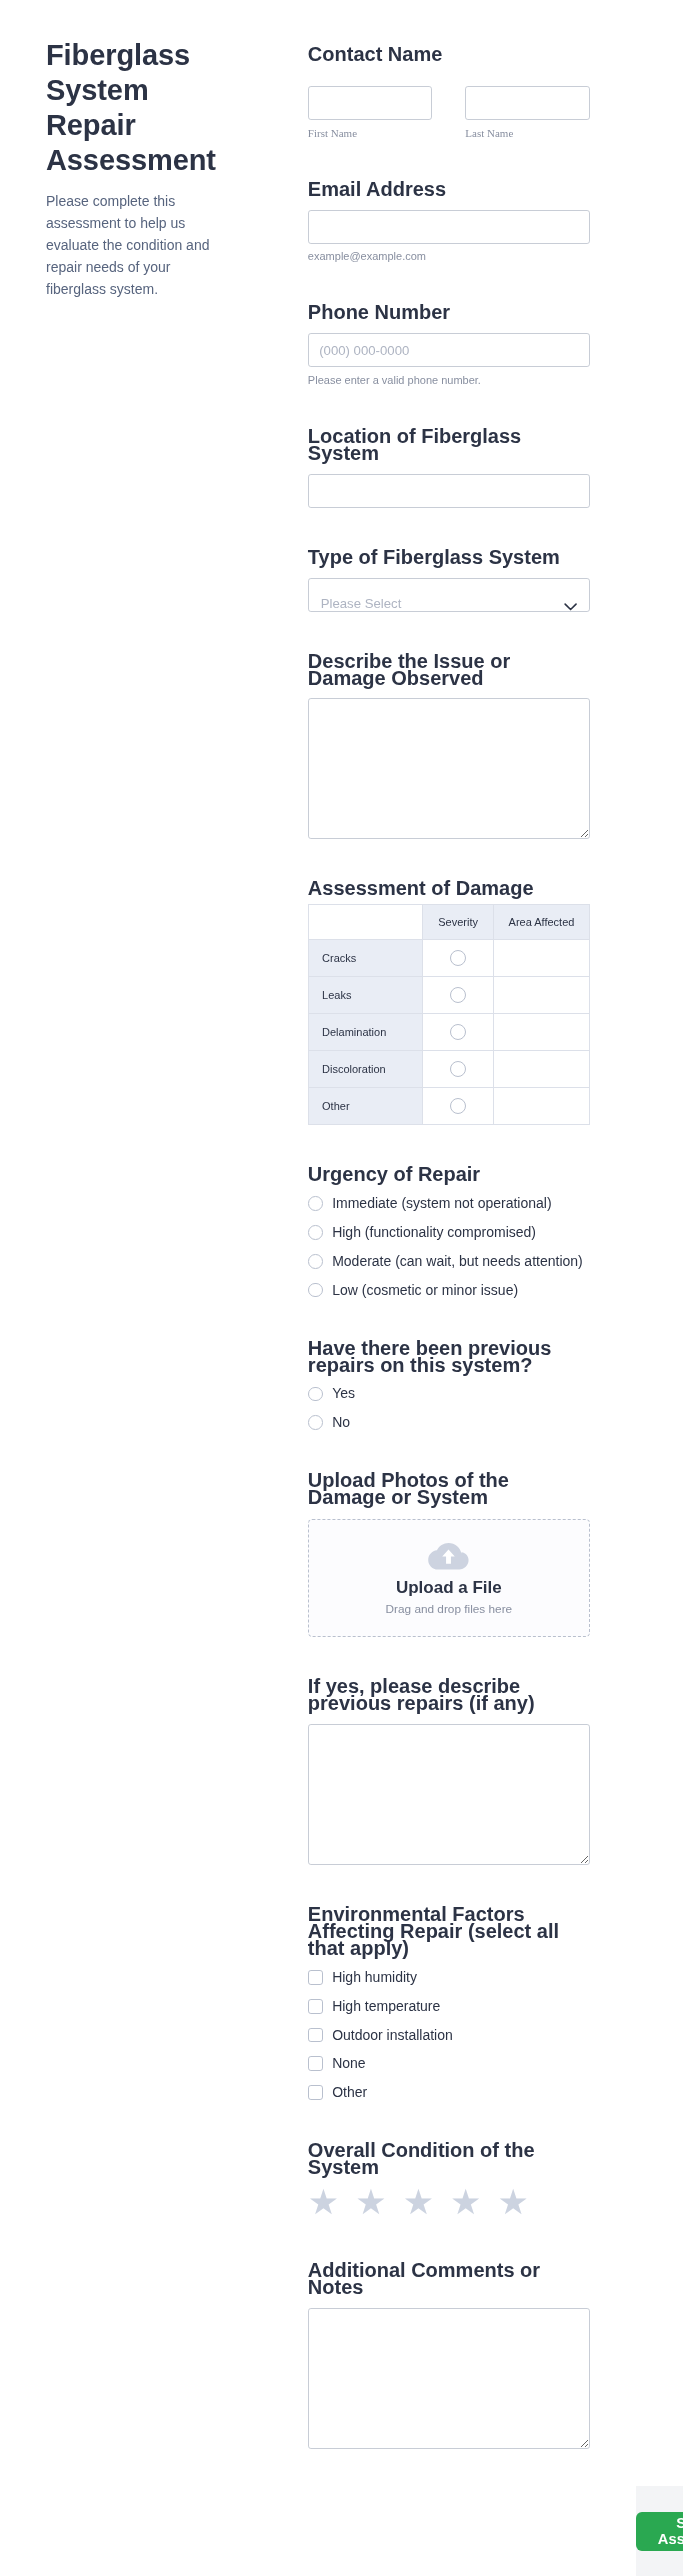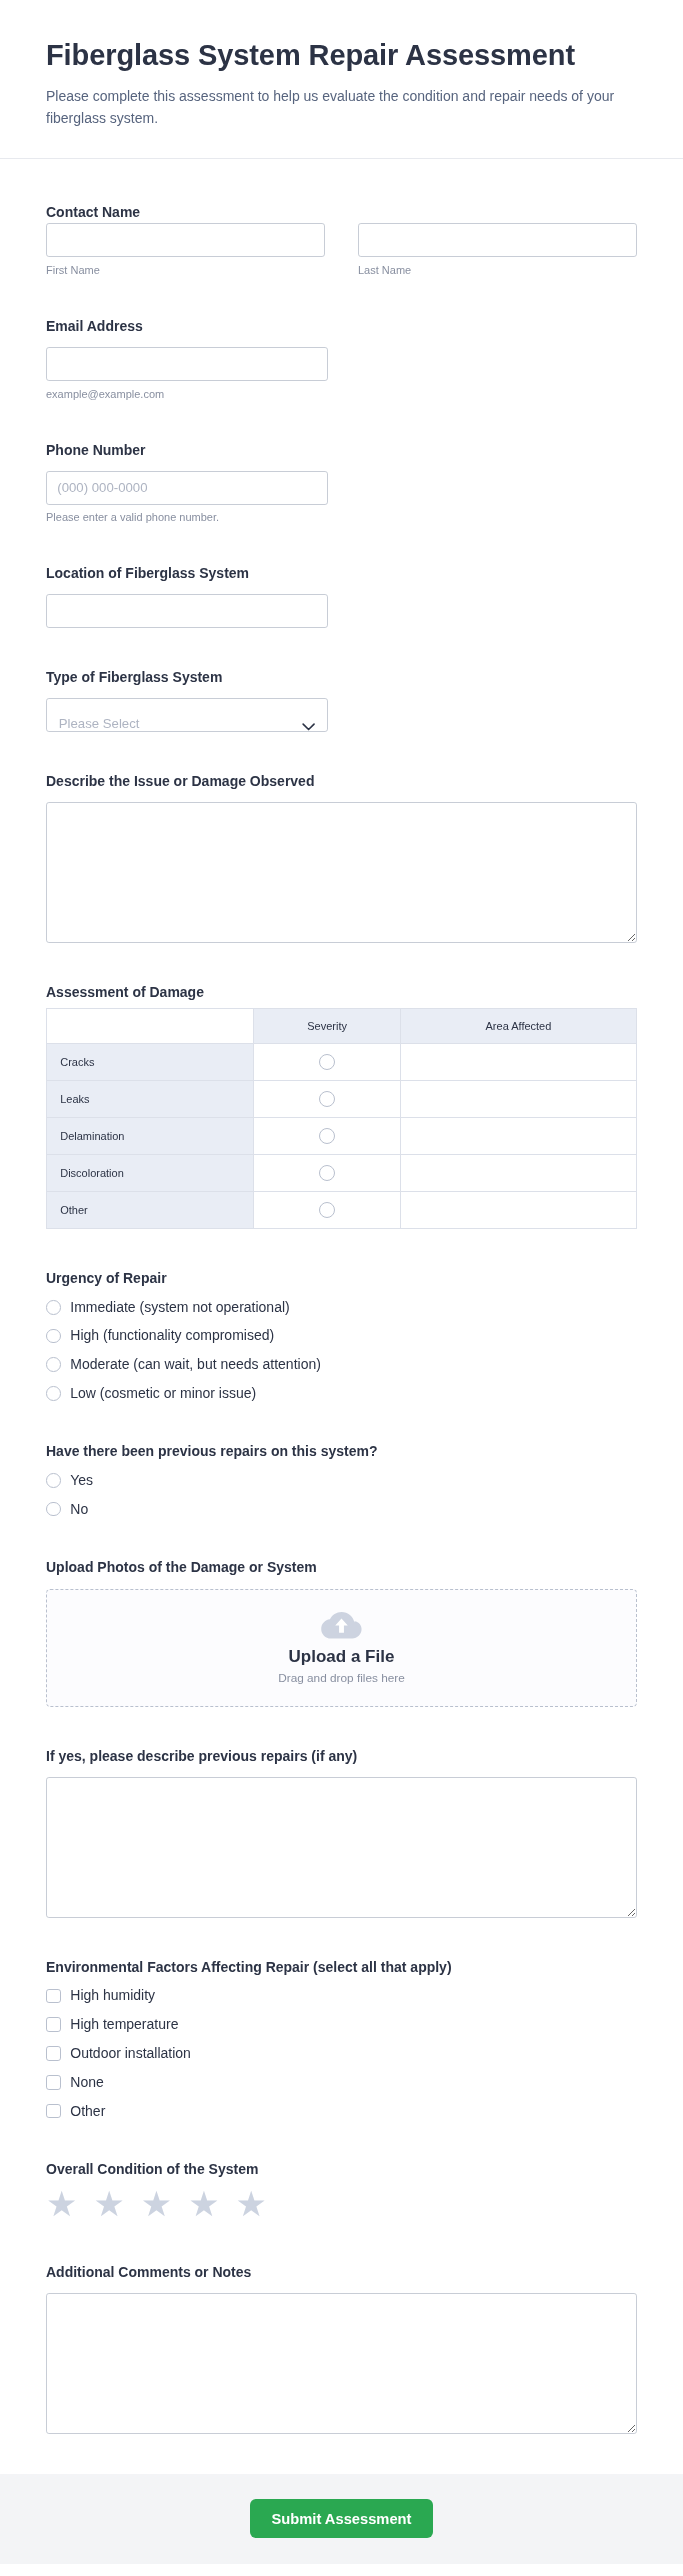--- a/index.html
+++ b/index.html
@@ -7,21 +7,21 @@
   body {
     background: #ffffff;
     font-family: "Liberation Sans", sans-serif;
     color: #2c3345;
   }
   .page {
     width: 683px;
     height: 2576px;
     background: #ffffff;
     display: flex;
-    flex-direction: column;
+    flex-direction: row;
     overflow: hidden;
   }
   .form-header { padding: 38px 46px 0; }
   h1.title {
     margin: 0;
     font-size: 29px;
     line-height: 35px;
     font-weight: 700;
     color: #2c3345;
     letter-spacing: -0.1px;
@@ -30,38 +30,38 @@
     margin: 11.8px 0 0;
     font-size: 14px;
     line-height: 22px;
     color: #57647e;
     max-width: 580px;
   }
   .divider { margin-top: 29px; height: 0.7px; background: #e7e9ee; width: 100%; }
   .form-body { padding: 0 46px; }
   .question { margin-top: 41px; }
   .form-body > .question:first-child { margin-top: 46px; }
-  .q-label { font-size: 14px; line-height: 17px; font-weight: 600; color: #2c3345; }
+  .q-label { font-size: 20px; line-height: 17px; font-weight: 600; color: #2c3345; }
   .text-input {
     height: 34px;
     border: 0.7px solid #c8cdd6;
     border-radius: 2.9px;
     background: #fff;
     padding: 0 10.3px;
     font-size: 13.2px;
     font-family: inherit;
     color: #2c3345;
     width: 100%;
     outline: none;
     display: block;
     margin-top: 11.8px;
   }
   .text-input::placeholder { color: #aeb4c2; }
   .half { width: 282px; }
-  .name-row { display: flex; gap: 33px; margin-top: 2px; }
+  .name-row { display: flex; gap: 33px; margin-top: 23px; font-family: Liberation Serif, serif; }
   .name-col { flex: 1; }
   .name-col .text-input { margin-top: 0; }
   .sublabel { margin-top: 6.6px; font-size: 11px; line-height: 13.2px; color: #888fa0; }
   .select-control {
     margin-top: 11.8px;
     width: 282px;
     height: 34px;
     border: 0.7px solid #c8cdd6;
     border-radius: 2.9px;
     background: #fff;

